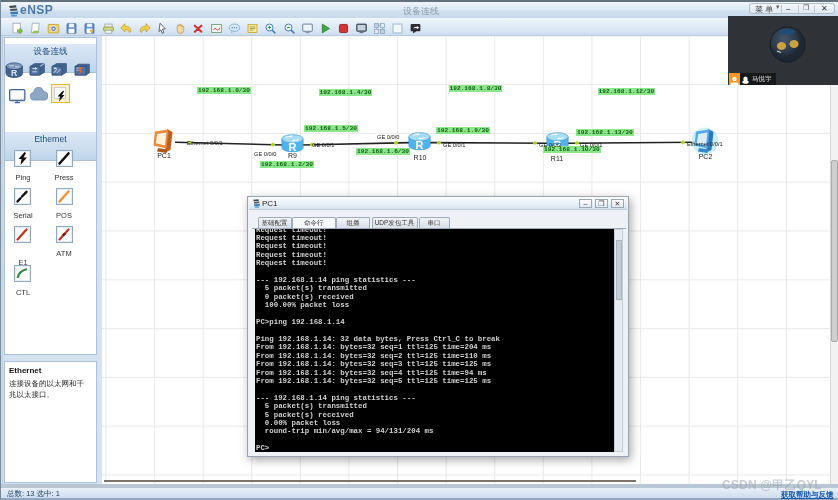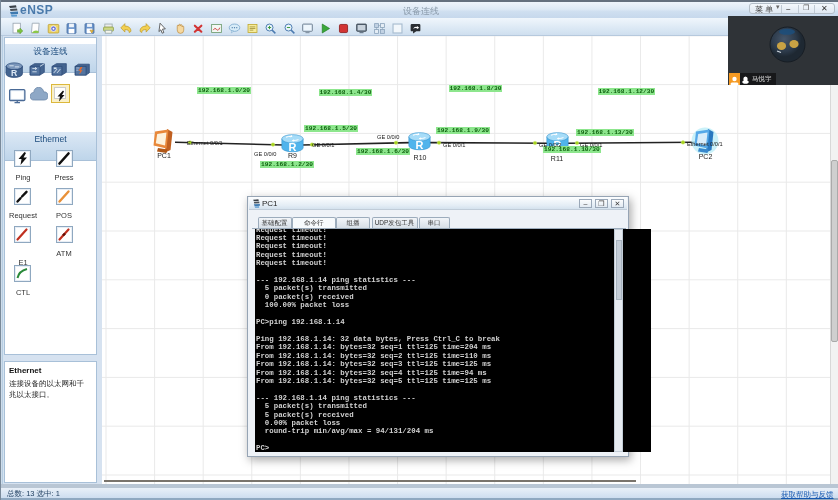--- a/index.html
+++ b/index.html
@@ -39,29 +39,29 @@
 .port{position:absolute;font-size:5.7px;color:#1a1a1a;white-space:nowrap;}
 .devlab{position:absolute;font-size:7px;color:#222;white-space:nowrap;}
 
 #pcwin{position:absolute;left:246px;top:196px;width:382px;height:261px;background:#eef2f7;border:1px solid #96a4b4;box-shadow:2px 3px 9px rgba(0,0,0,0.35);}
 #pcwin .wtitle{position:absolute;left:1px;top:0;width:378px;height:13px;background:linear-gradient(to bottom,#fdfeff,#e4edf5 70%,#d4e2ee);border-bottom:1px solid #c0ccd8;}
 #pcwin .wtitle .txt{position:absolute;left:13px;top:2px;font-size:8px;color:#222;}
 .wbtn{position:absolute;top:1.5px;width:13px;height:9px;border:1px solid #9aa8b8;background:linear-gradient(to bottom,#fcfdfe,#e2eaf2);font-size:7px;color:#444;text-align:center;line-height:8px;}
 .tab{position:absolute;top:20px;height:10.5px;border:1px solid #9cacbc;border-bottom:none;background:linear-gradient(to bottom,#f2f5f9,#d7dfe7);font-size:6.5px;color:#333;text-align:center;line-height:10.5px;border-radius:2px 2px 0 0;}
 .tab.act{background:#f7fafc;height:11.5px;top:19.5px;z-index:3;}
 #tabline{position:absolute;left:4px;top:30.5px;width:374px;height:1px;background:#9cacbc;}
-#console{position:absolute;left:7px;top:31.5px;width:396px;height:223px;background:#000;overflow:hidden;}
+#console{position:absolute;left:7px;top:31.5px;width:359px;height:223px;background:#000;overflow:hidden;}
 #console pre{font-family:"Liberation Mono",monospace;font-size:7.4px;font-weight:bold;line-height:8.4px;color:#d2d2d2;margin:0;padding-left:1px;margin-top:-2.9px;}
 #conscroll{position:absolute;left:366px;top:31.5px;width:8.5px;height:223px;background:#e6ebf1;border:1px solid #c2ccd6;}
 #conthumb{position:absolute;left:1px;top:10px;width:5.5px;height:60px;background:#c4cdd7;border:1px solid #a8b4c0;}
 
 #statusband{position:absolute;left:0;top:484px;width:838px;height:4px;background:#b9c6d4;}
 #statusbar{position:absolute;left:0;top:488px;width:838px;height:12px;background:linear-gradient(to bottom,#e9f0f8,#cdddef);border-bottom:2px solid #8fa8c0;}
 #statusbar .lt{position:absolute;left:6px;top:1px;font-size:7.5px;color:#1a3a5c;}
-#statusbar .rt{position:absolute;left:780px;top:2px;font-size:7.5px;color:#1558b0;text-decoration:underline;}
+#statusbar .rt{position:absolute;left:780px;top:2px;font-size:7.5px;color:#1558b0;text-decoration:underline;font-weight:bold;}
 #watermark{position:absolute;left:721px;top:477px;font-size:12px;font-weight:bold;color:rgba(155,165,180,0.58);letter-spacing:0.2px;white-space:nowrap;z-index:40;}
 
 #avpanel{position:absolute;left:727px;top:16px;width:111px;height:69px;background:#2f3337;z-index:50;}
 #avlabel{position:absolute;left:12px;top:57px;height:12px;background:#17181a;color:#e8e8e8;font-size:6.5px;line-height:12px;padding:0 4px 0 12px;}
 #avorange{position:absolute;left:1px;top:57px;width:11px;height:12px;background:#f59a23;}
 </style></head>
 <body>
 <div id="app">
 <div id="titlebar">
  <svg class="abs" style="left:7px;top:3px" width="11" height="12" viewBox="0 0 11 12">
@@ -228,21 +228,21 @@
           <path d="M9.5,1 L3.5,8 h3 L5.5,14 L12,6.5 H8.5 L11,2 Z" fill="#111"></path>
         </svg></div>
       <div class="clab" style="left:1px;top:135px">Ping</div>
       <div class="cbox" style="left:50.5px;top:112px"><svg width="15" height="15" viewBox="0 0 15 15">
           <path d="M2.5,12.5 L11.5,2.5" stroke="#111" stroke-width="2.6" stroke-linecap="round"></path>
         </svg></div>
       <div class="clab" style="left:42px;top:135px">Press</div>
       <div class="cbox" style="left:9px;top:150px"><svg width="15" height="15" viewBox="0 0 15 15">
           <path d="M2.5,12.5 L5.5,9.2 M7,7.5 L11.5,2.8" stroke="#111" stroke-width="2.4" stroke-linecap="round"></path>
         </svg></div>
-      <div class="clab" style="left:1px;top:173px">Request</div>
+      <div class="clab" style="left:1px;top:173px">Serial</div>
       <div class="cbox" style="left:50.5px;top:150px"><svg width="15" height="15" viewBox="0 0 15 15">
           <path d="M2.5,12.5 L11.5,2.5" stroke="#e89038" stroke-width="2.4" stroke-linecap="round"></path>
         </svg></div>
       <div class="clab" style="left:42px;top:173px">POS</div>
       <div class="cbox" style="left:9px;top:188px"><svg width="15" height="15" viewBox="0 0 15 15">
           <path d="M2.5,12.5 L11.5,2.5" stroke="#c03020" stroke-width="2.2" stroke-linecap="round"></path>
         </svg></div>
       <div class="clab" style="left:1px;top:220px">E1</div>
       <div class="cbox" style="left:50.5px;top:188px"><svg width="15" height="15" viewBox="0 0 15 15">
           <path d="M2.5,12.5 L11.5,2.5" stroke="#c03020" stroke-width="2.2" stroke-linecap="round"></path>
@@ -386,20 +386,21 @@
   5 packet(s) received
   0.00% packet loss
   round-trip min/avg/max = 94/131/204 ms
 
 PC&gt;</pre>
       </div>
  <div id="conscroll">
         <div id="conthumb"></div>
       </div>
 </div>
+<div id="watermark">CSDN @甲乙QYL</div>
 <div id="statusband"></div>
 <div id="statusbar">
       <span class="lt">总数: 13  选中: 1</span>
       <span class="rt">获取帮助与反馈</span>
     </div>
 <div id="avpanel">
  <svg class="abs" style="left:41px;top:10px" width="37" height="37" viewBox="0 0 37 37">
   <defs>
           <radialGradient id="avg" cx="40%" cy="35%">
             <stop offset="0%" stop-color="#46566a"></stop>

